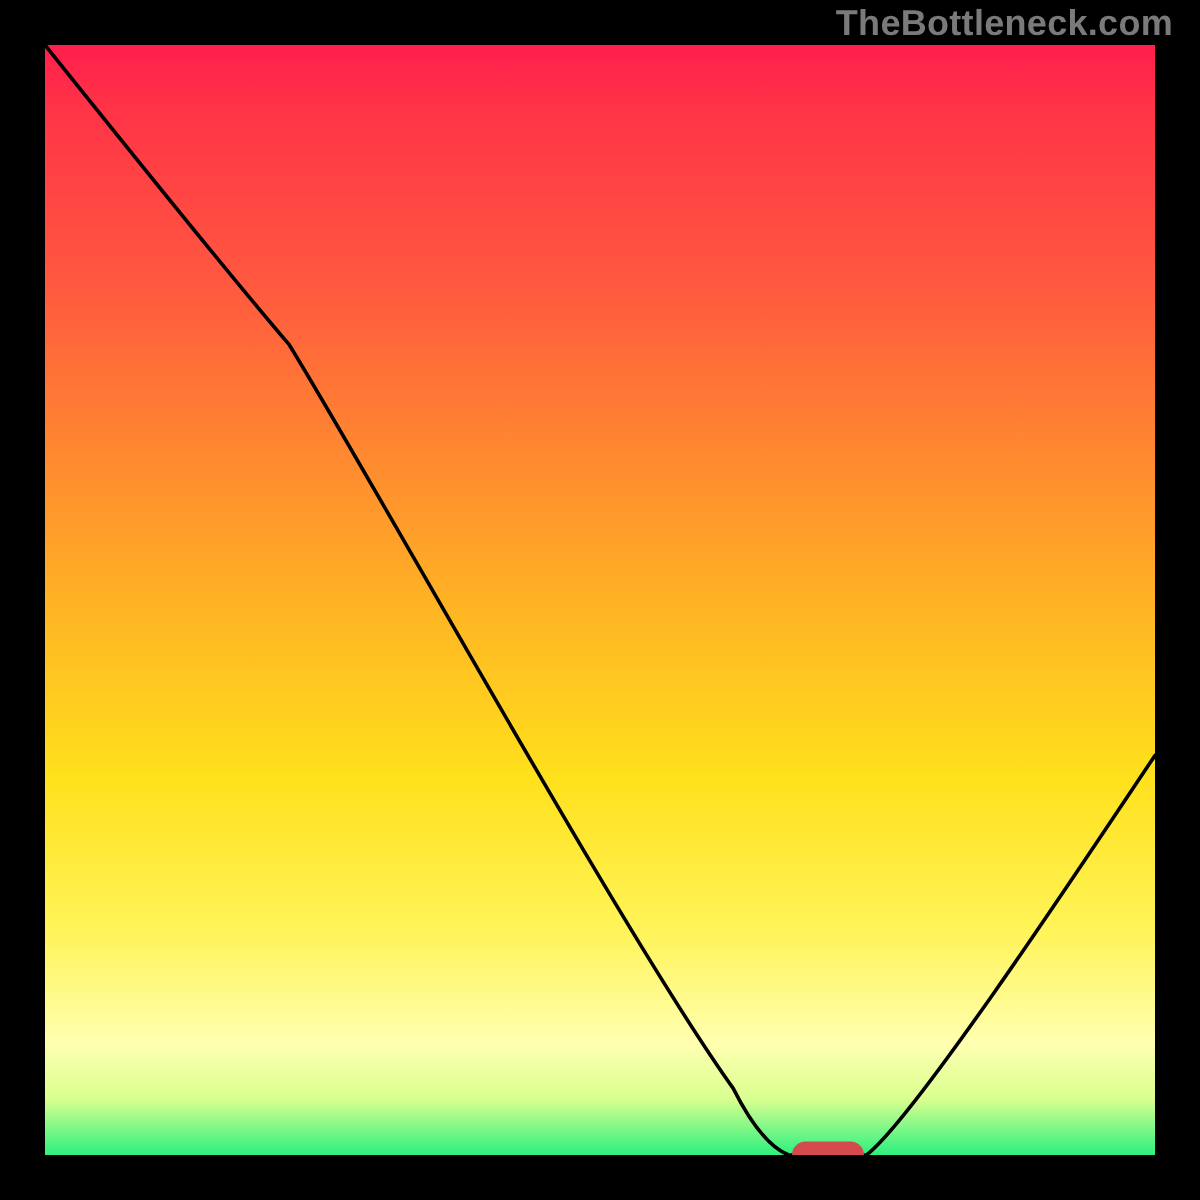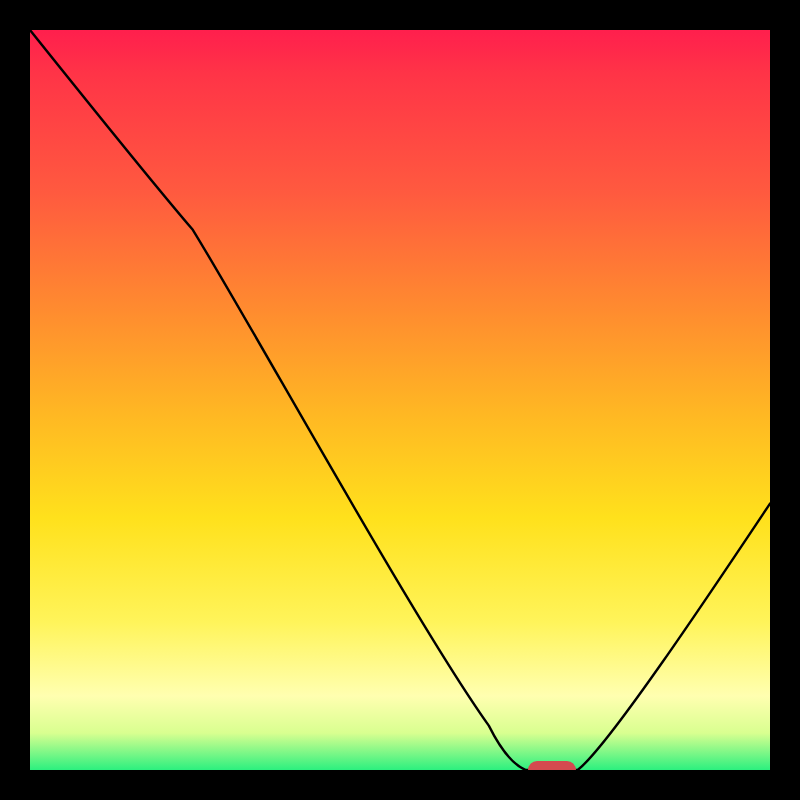--- a/index.html
+++ b/index.html
@@ -66,20 +66,21 @@
     background: #d44a4f;
     z-index: 3;
     transform: translate(-50%, -50%);
   }
 </style>
 </head>
 <body>
 
 <div class="outer">
 
+  <div class="watermark">TheBottleneck.com</div>
 
   <div class="plot">
     <div class="gradient"></div>
 
     <svg class="curve" viewBox="0 0 740 740" preserveAspectRatio="none">
       <path id="curvePath" fill="none" stroke="#000" stroke-width="2.4" stroke-linecap="round" stroke-linejoin="round" d="M 0 0 C 59.2 74, 118.4 148, 162.8 199.80000000000007 C 222 296, 384.8 592, 458.8 695.6 Q 477.3 732.6, 495.8 740 L 547.6 740 C 577.2 717.8, 680.8000000000001 562.4, 740 473.6"></path>
     </svg>
 
     <div id="marker" class="marker" style="left: 521.7px; top: 740px; background: rgb(212, 74, 79);"></div>
   </div>

